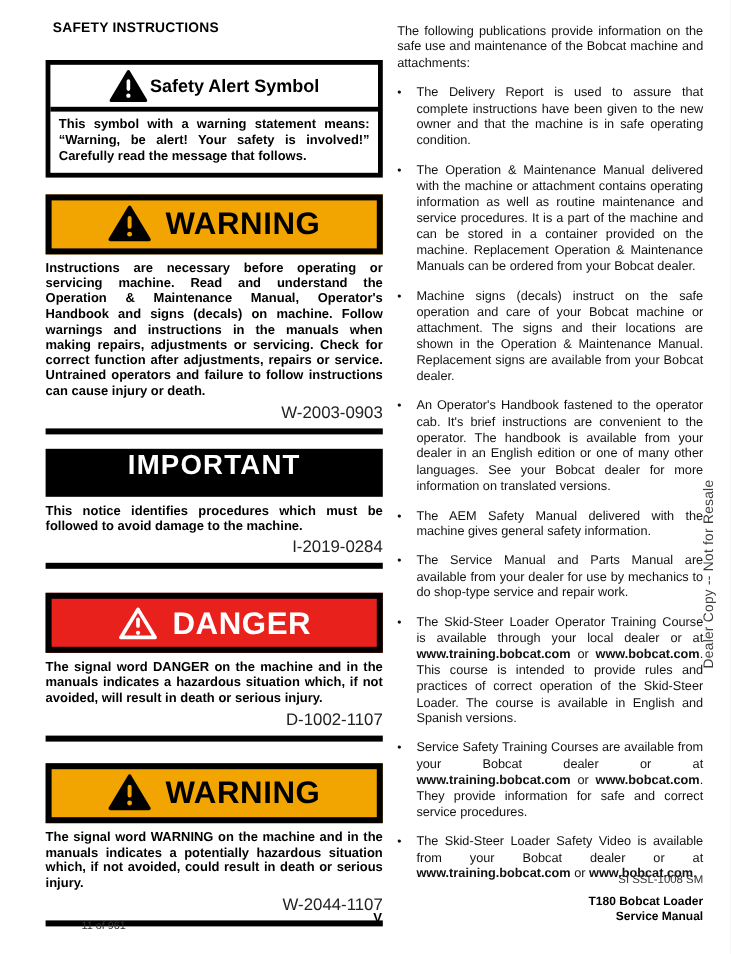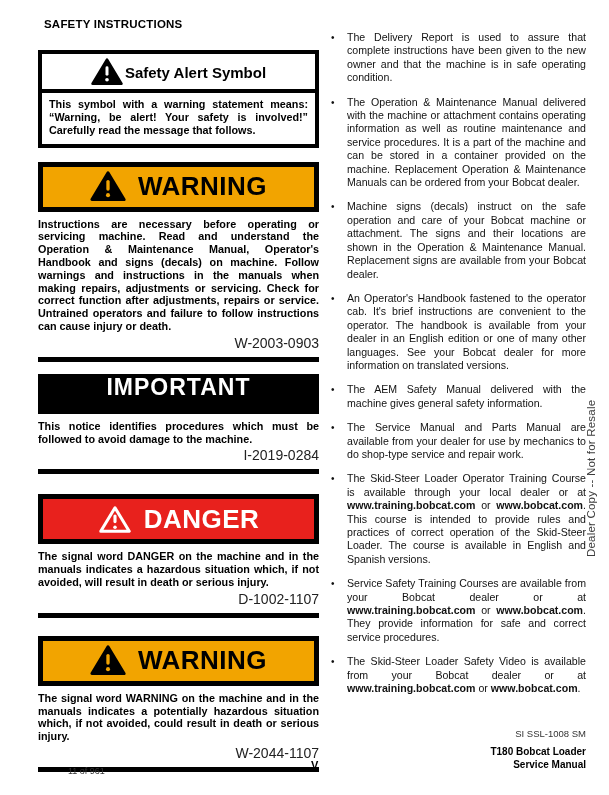--- a/index.html
+++ b/index.html
@@ -104,20 +104,21 @@
         <circle cx="30" cy="40.5" r="3.4" fill="#F2A400"></circle>
       </svg>
       <span class="signword">WARNING</span>
     </div>
     <div class="l-body">The signal word WARNING on the machine and in the manuals indicates a potentially hazardous situation which, if not avoided, could result in death or serious injury.</div>
     <div class="l-code">W-2044-1107</div>
     <div class="sep"></div>
   </div>
 
   <div class="rightcol">
+    <p class="intro">The following publications provide information on the safe use and maintenance of the Bobcat machine and attachments:</p>
     <ul class="bullets">
     <li>
       <span class="dot">•</span>
       <span class="btxt">The Delivery Report is used to assure that complete instructions have been given to the new owner and that the machine is in safe operating condition.</span>
     </li>
 
     <li>
       <span class="dot">•</span>
       <span class="btxt">The Operation &amp; Maintenance Manual delivered with the machine or attachment contains operating information as well as routine maintenance and service procedures. It is a part of the machine and can be stored in a container provided on the machine. Replacement Operation &amp; Maintenance Manuals can be ordered from your Bobcat dealer.</span>
     </li>

